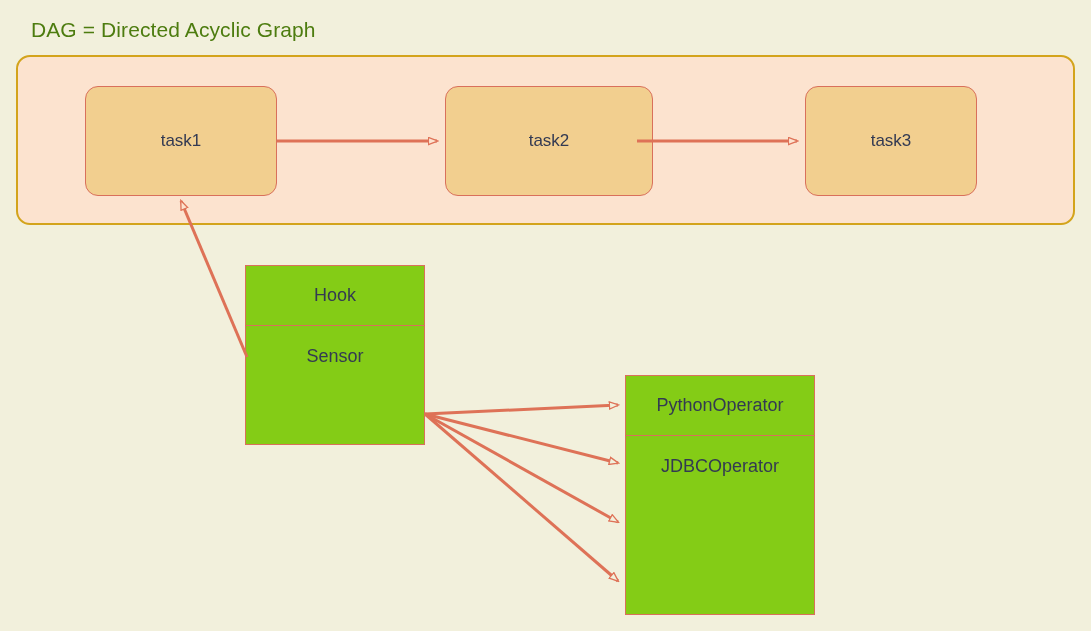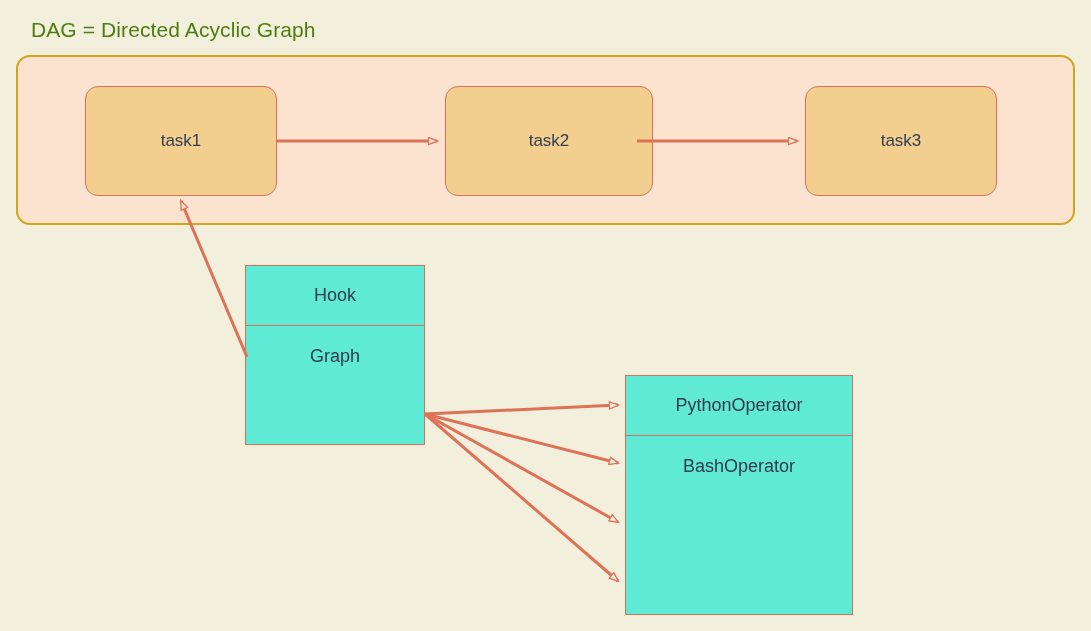--- a/index.html
+++ b/index.html
@@ -50,38 +50,38 @@
     border-radius: 13px;
     box-sizing: border-box;
     display: flex;
     align-items: center;
     justify-content: center;
     font-size: 17px;
     color: #333a52;
   }
   #task1 { left: 85px;  top: 86px; width: 192px; height: 110px; }
   #task2 { left: 445px; top: 86px; width: 208px; height: 110px; }
-  #task3 { left: 805px; top: 86px; width: 192px; height: 110px; }
+  #task3 { left: 805px; top: 86px; width: 172px; height: 110px; }
 
   .stack {
     position: absolute;
     box-sizing: border-box;
     border: 1.4px solid #d9705b;
-    background: #5eead4;
+    background: #84cc16;
   }
   #base-stack {
     left: 245px;
     top: 265px;
     width: 180px;
     height: 180px;
   }
   #op-stack {
     left: 625px;
     top: 375px;
-    width: 228px;
+    width: 190px;
     height: 240px;
   }
   .stack-row {
     box-sizing: border-box;
     height: 60px;
     display: flex;
     align-items: center;
     justify-content: center;
     font-size: 18px;
     color: #333a52;
@@ -114,30 +114,30 @@
   </div>
   <div class="task-box" id="task3">
     <span>task3</span>
   </div>
 
   <div class="stack" id="base-stack">
     <div class="stack-row">
       <span>Hook</span>
     </div>
     <div class="stack-row">
-      <span>Graph</span>
+      <span>Sensor</span>
     </div>
   </div>
 
   <div class="stack" id="op-stack">
     <div class="stack-row">
       <span>PythonOperator</span>
     </div>
     <div class="stack-row">
-      <span>BashOperator</span>
+      <span>JDBCOperator</span>
     </div>
   </div>
 
   <svg id="arrow-layer" width="1091" height="631" viewBox="0 0 1091 631">
     <defs>
       <marker id="ah" markerWidth="11" markerHeight="9" refX="9.4" refY="4.5" orient="auto" markerUnits="userSpaceOnUse">
         <path d="M0.8,0.9 L10,4.5 L0.8,8.1 Z" fill="#fce3cf" stroke="#de7257" stroke-width="1.3" stroke-linejoin="miter"></path>
       </marker>
       <marker id="ah2" markerWidth="11" markerHeight="9" refX="9.4" refY="4.5" orient="auto" markerUnits="userSpaceOnUse">
         <path d="M0.8,0.9 L10,4.5 L0.8,8.1 Z" fill="#f2f0dc" stroke="#de7257" stroke-width="1.3" stroke-linejoin="miter"></path>

